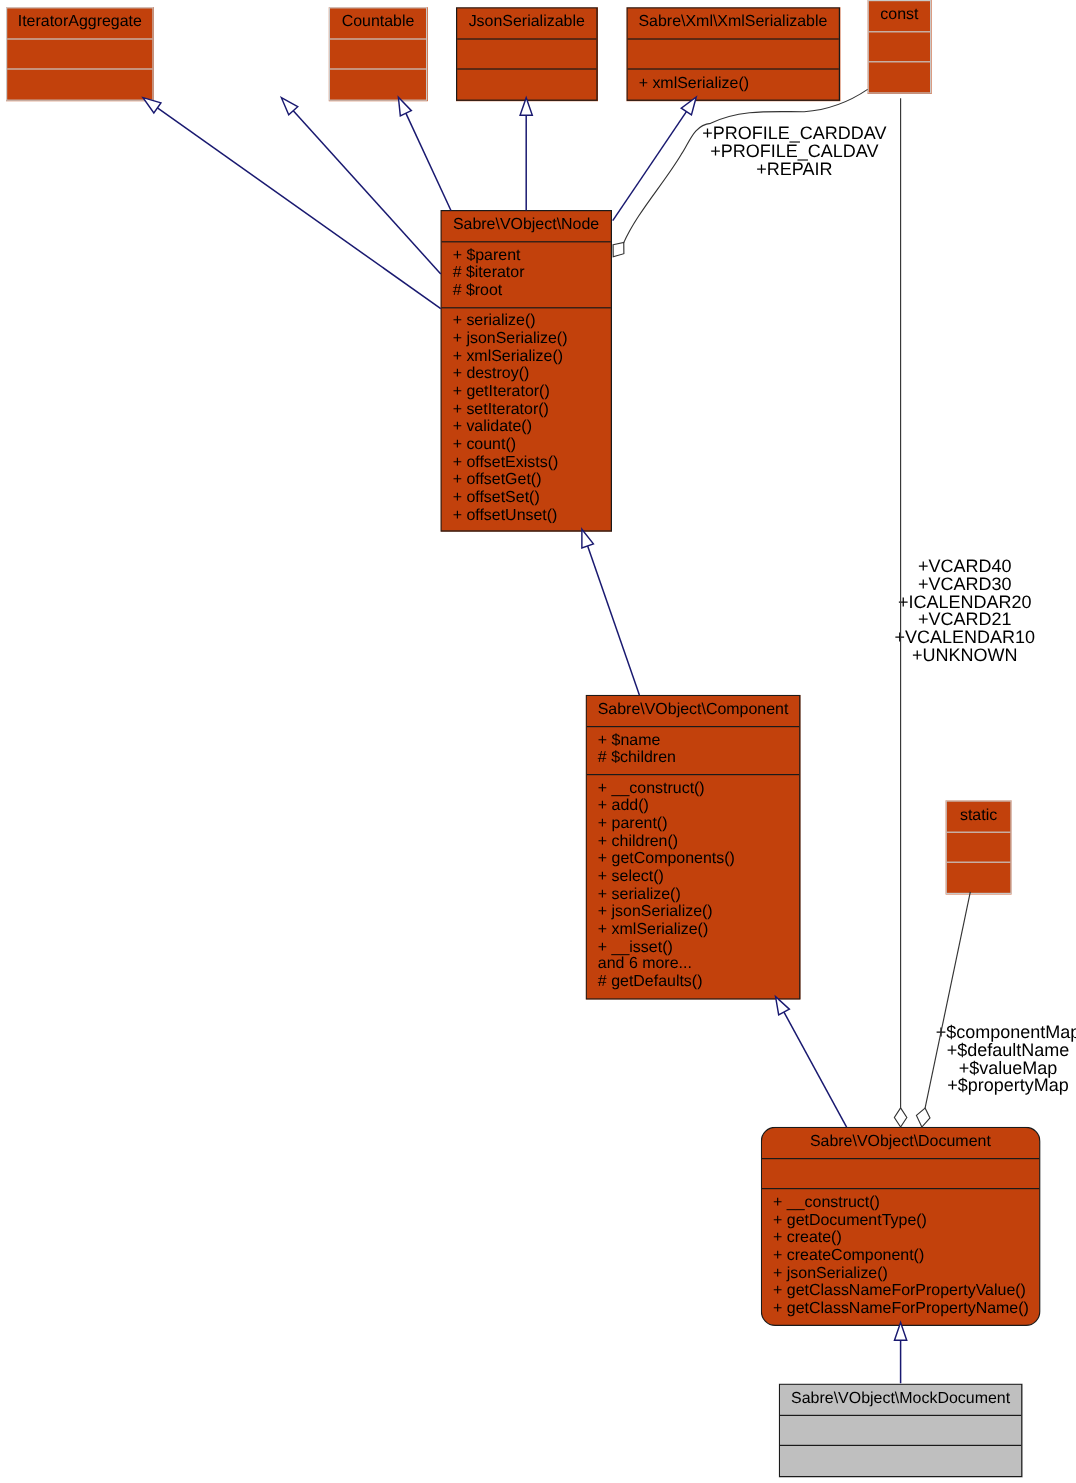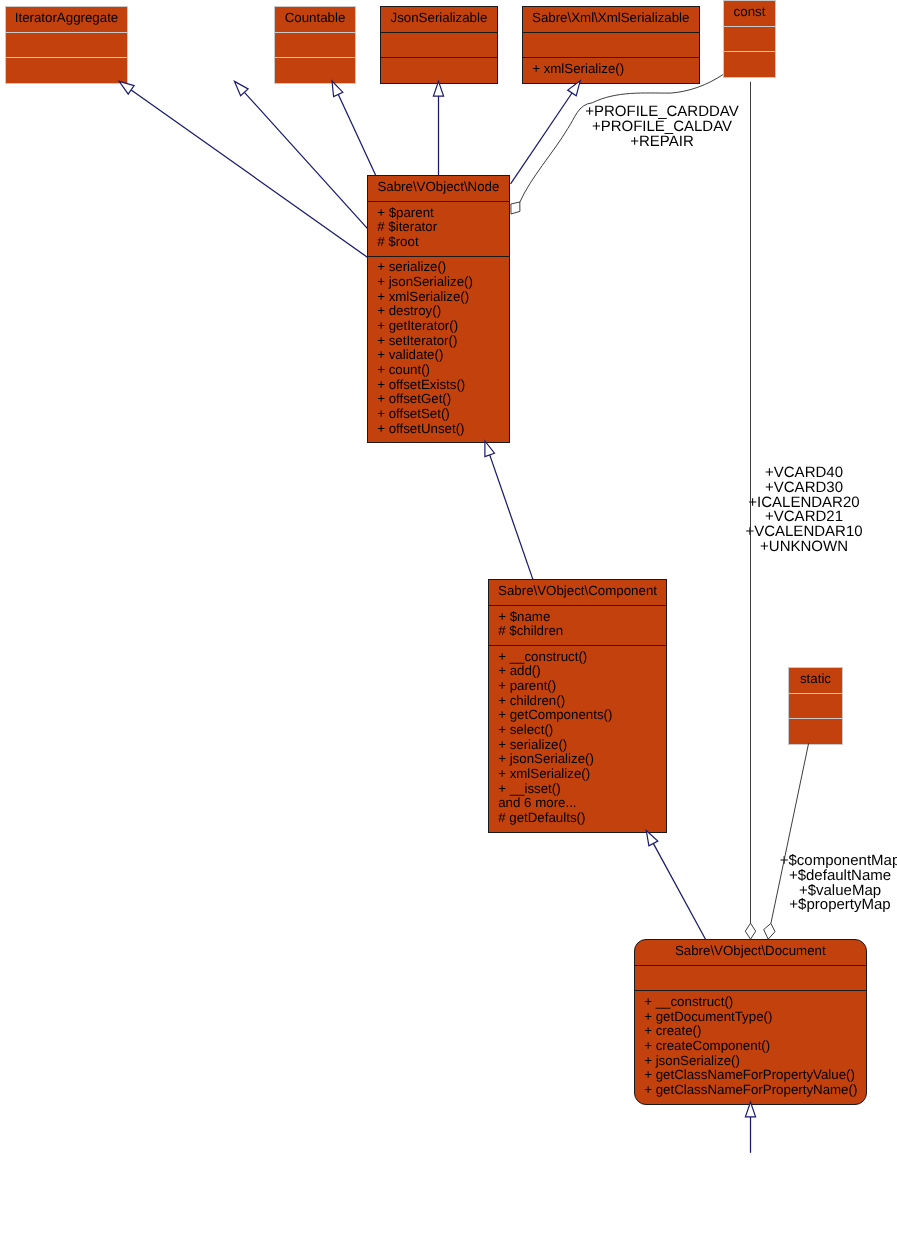--- a/index.html
+++ b/index.html
@@ -123,20 +123,27 @@
   <div class="sec ops">
     <div class="row">+ __construct()</div>
     <div class="row">+ getDocumentType()</div>
     <div class="row">+ create()</div>
     <div class="row">+ createComponent()</div>
     <div class="row">+ jsonSerialize()</div>
     <div class="row">+ getClassNameForPropertyValue()</div>
     <div class="row">+ getClassNameForPropertyName()</div>
   </div>
 </div>
+<div class="node highlight" style="left:649.0px;top:1152.8px;width:203.0px;height:77.7px;">
+  <div class="title" style="height:25.00px;line-height:22.1px;">Sabre\VObject\MockDocument</div>
+  <div class="sec attrs" style="height:25.35px;">
+  </div>
+  <div class="sec ops">
+  </div>
+</div>
 <div class="lbl" style="left:662.0px;top:105.0px;transform:translateX(-50%);">
   <div>+PROFILE_CARDDAV</div>
   <div>+PROFILE_CALDAV</div>
   <div>+REPAIR</div>
 </div>
 <div class="lbl" style="left:803.5px;top:465.8px;transform:translateX(-50%);">
   <div>+VCARD40</div>
   <div>+VCARD30</div>
   <div>+ICALENDAR20</div>
   <div>+VCARD21</div>

